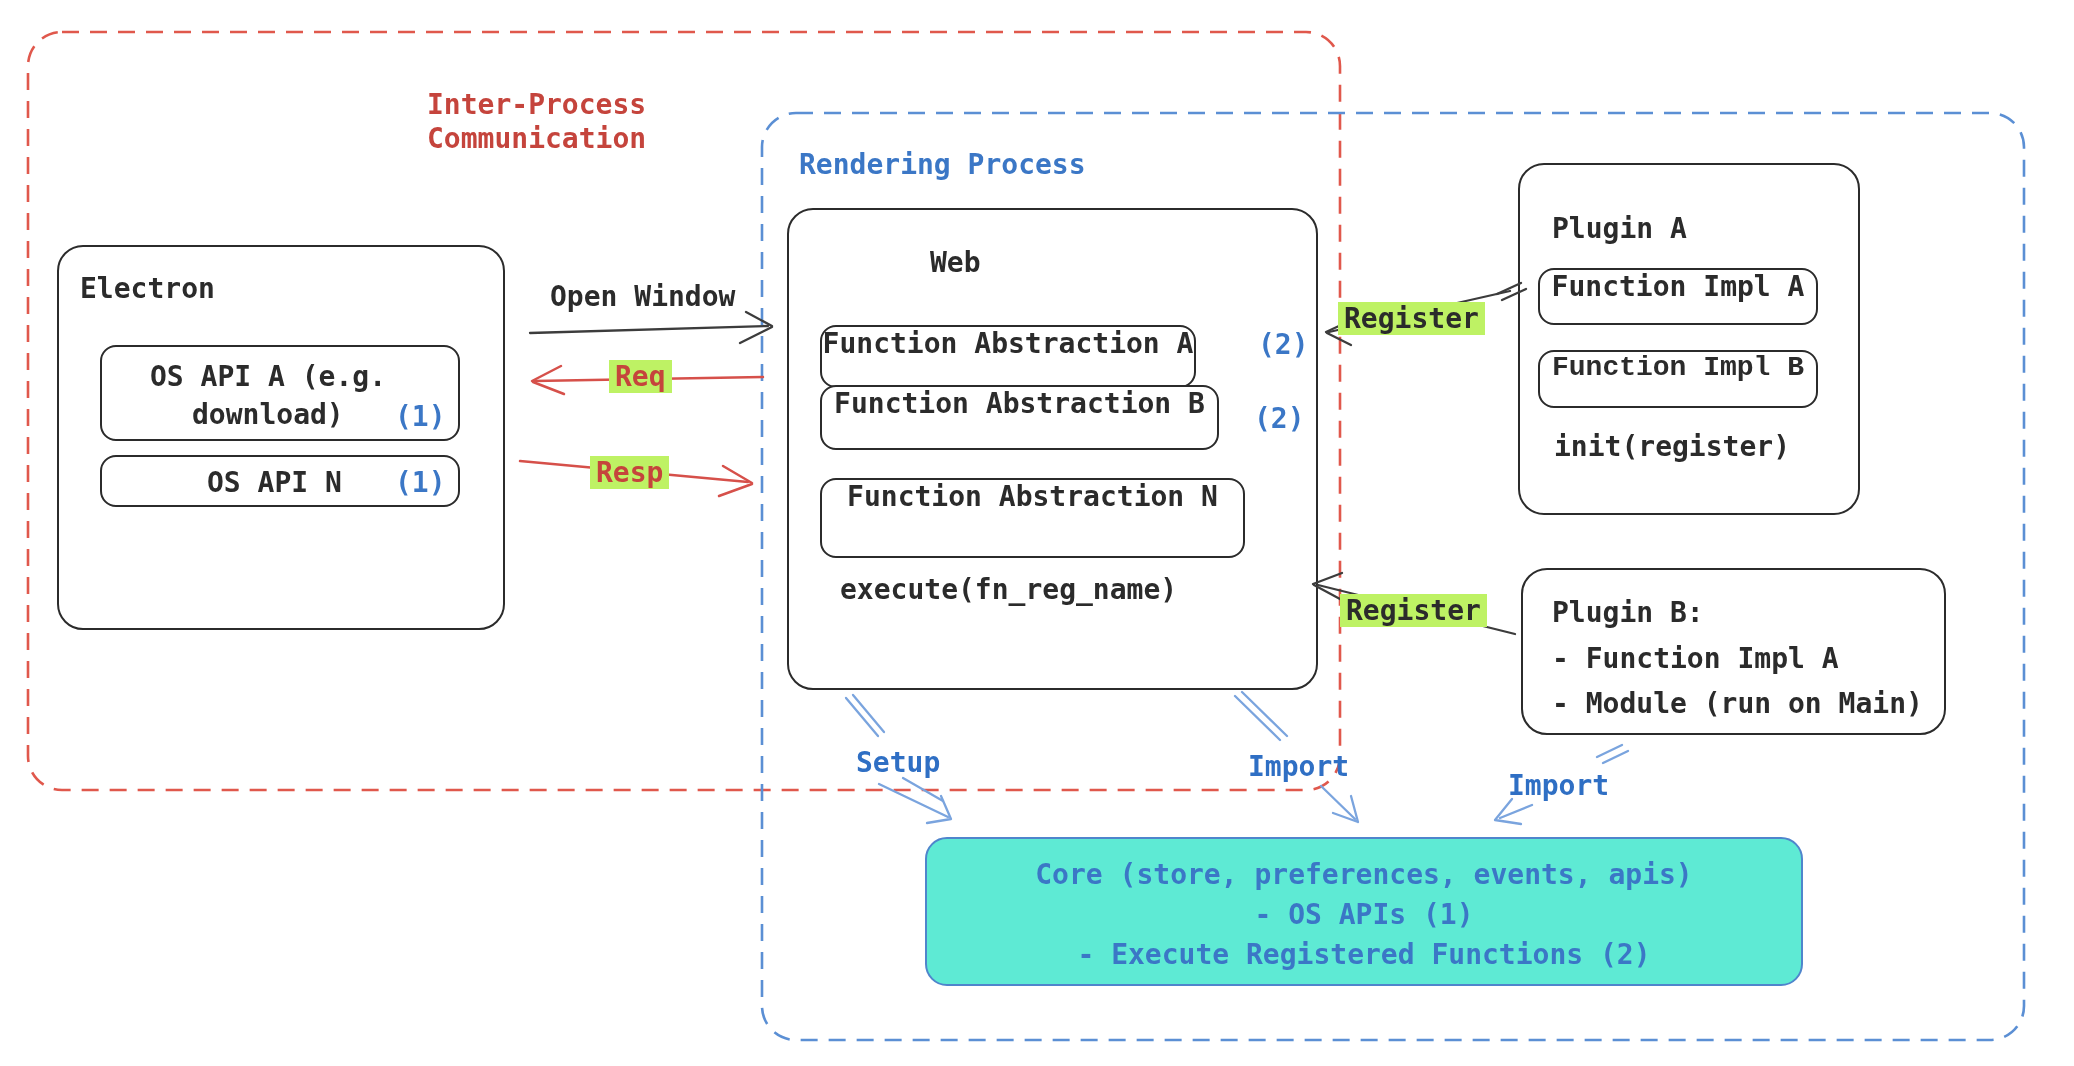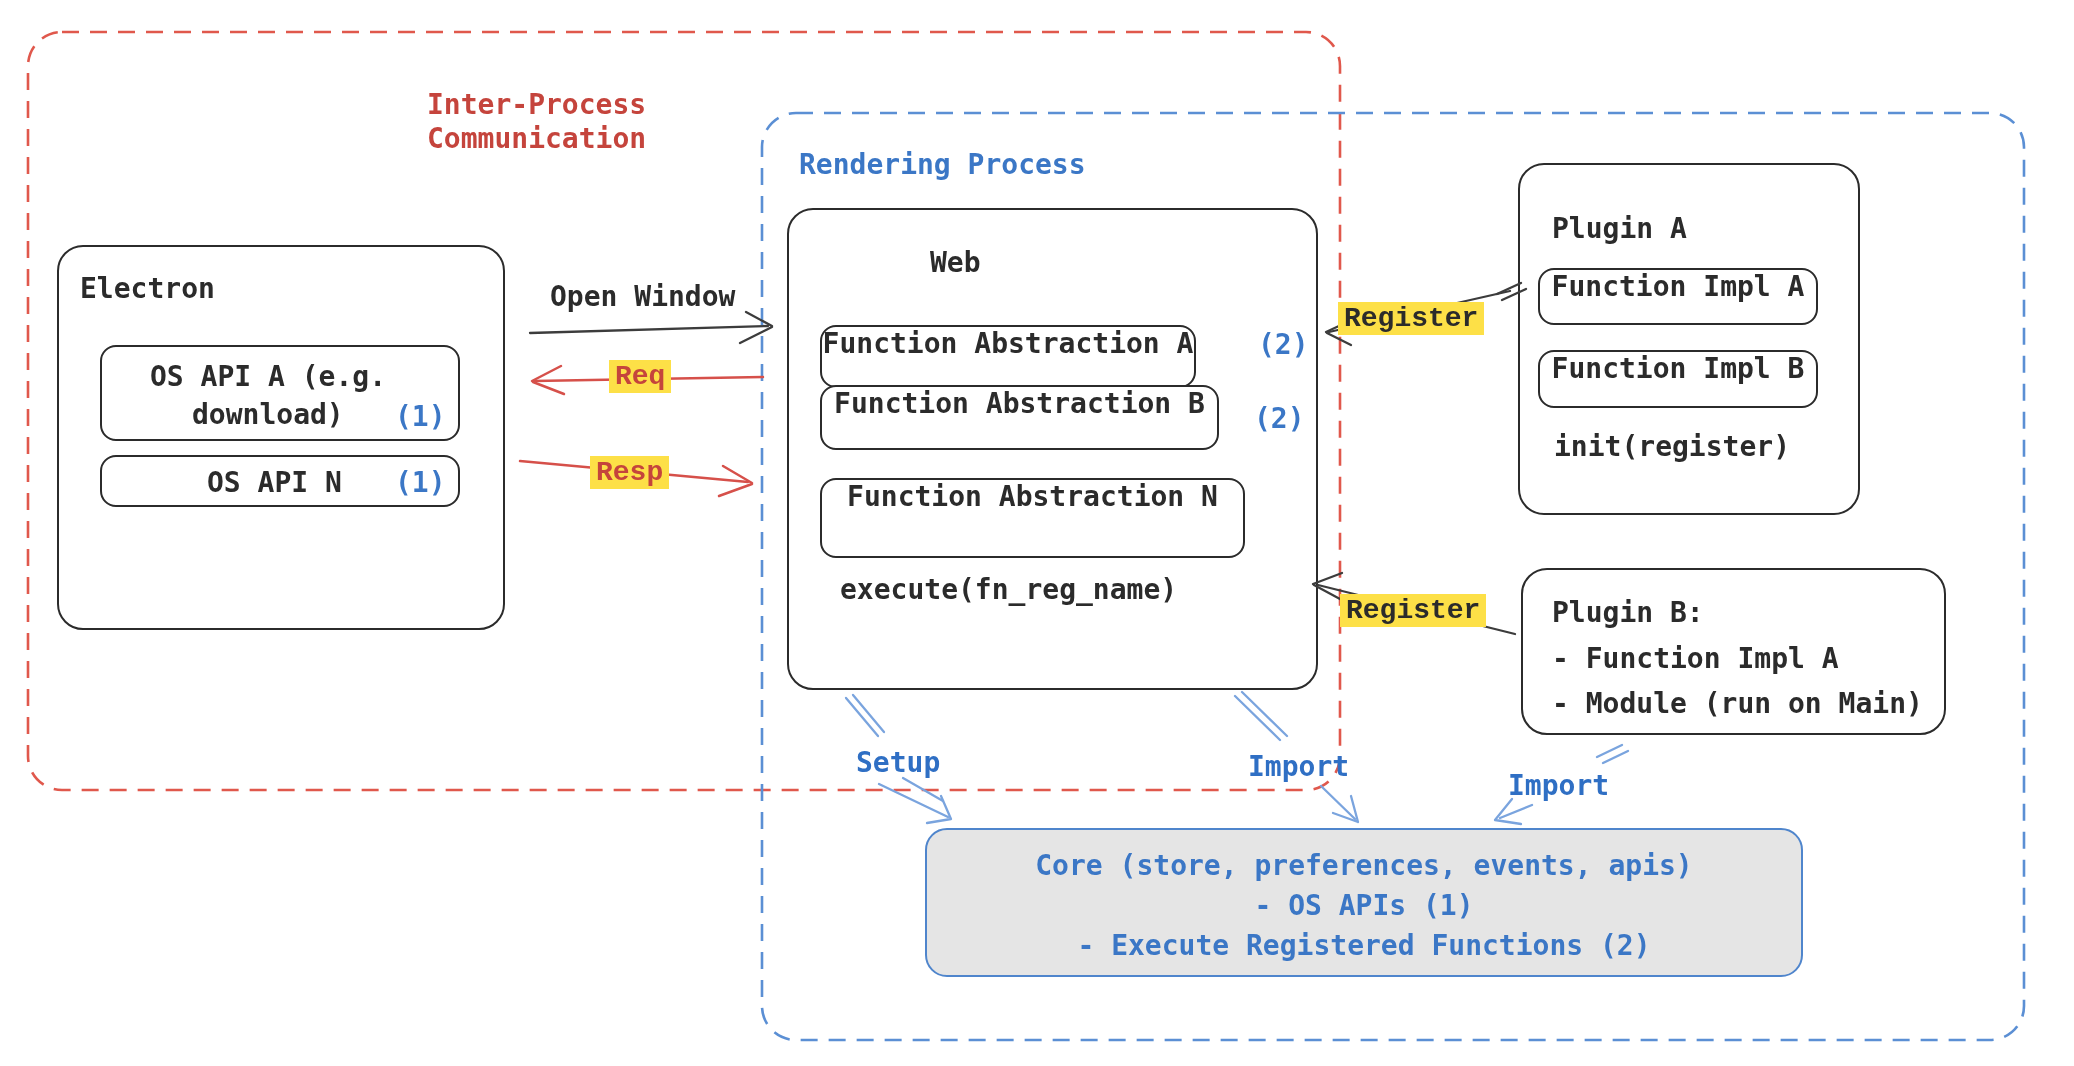--- a/index.html
+++ b/index.html
@@ -7,28 +7,28 @@
     position:relative;width:2074px;height:1066px;background:#ffffff;overflow:hidden;
     font-family:"DejaVu Sans Mono","Liberation Mono",monospace;
     font-weight:700;color:#2b2b2b;
   }
   .box{position:absolute;background:#ffffff;border:2.4px solid #2b2b2b;border-radius:26px;z-index:1;box-sizing:border-box;}
   .inner-box{position:absolute;background:#ffffff;border:2.2px solid #2b2b2b;border-radius:16px;z-index:2;box-sizing:border-box;display:flex;align-items:flex-start;justify-content:center;}
   .lbl{position:absolute;z-index:3;font-size:28px;line-height:33px;white-space:pre;}
   .lbl.black{color:#2b2b2b;}
   .lbl.red{color:#c5443c;}
   .lbl.blue{color:#2f6fc4;}
-  .lbl.bg{background:#fde047;padding:0 6px;font-family:Liberation Mono, monospace;}
+  .lbl.bg{background:#bef264;padding:0 6px;}
   .inner-box .txt{font-size:28px;color:#2b2b2b;white-space:pre;}
   svg.overlay{position:absolute;left:0;top:0;z-index:2;pointer-events:none;}
   svg.underlay{position:absolute;left:0;top:0;z-index:0;pointer-events:none;}
   .core-box{
-    position:absolute;z-index:1;background:#e5e5e5;border:2.2px solid #4f85cc;border-radius:22px;
+    position:absolute;z-index:1;background:#5eead4;border:2.2px solid #4f85cc;border-radius:22px;
     box-sizing:border-box;display:flex;flex-direction:column;align-items:center;
-    padding-top:16px;color:#3b77c6;font-size:28px;line-height:40px;text-align:center;
+    padding-top:16px;color:#3b77c6;font-size:28px;line-height:40px;text-align:center;margin-top:9px;
   }
 </style>
 </head>
 <body>
 
 <div id="canvas">
 
   <svg class="underlay" width="2074" height="1066" viewBox="0 0 2074 1066">
     <rect x="28" y="32" width="1312" height="758" rx="34" fill="none" stroke="#e0584c" stroke-width="2.6" stroke-dasharray="17 11"></rect>
     <rect x="762" y="113" width="1262" height="927" rx="34" fill="none" stroke="#5b8fd4" stroke-width="2.6" stroke-dasharray="17 11"></rect>
@@ -67,21 +67,21 @@
     <span class="txt">Function Abstraction N</span>
   </div>
 
   <div class="lbl black" style="left:840px;top:573px;text-align:center;">execute(fn_reg_name)</div>
 
   <div class="box" style="left:1518px;top:163px;width:342px;height:352px;"></div>
   <div class="lbl black" style="left:1552px;top:212px;">Plugin A</div>
   <div class="inner-box" style="left:1538px;top:268px;width:280px;height:57px;">
     <span class="txt">Function Impl A</span>
   </div>
-  <div class="inner-box" style="left:1538px;top:350px;width:280px;height:58px;">
+  <div class="inner-box" style="left:1538px;top:350px;width:280px;height:58px;font-family:Liberation Mono, monospace;">
     <span class="txt">Function Impl B</span>
   </div>
   <div class="lbl black" style="left:1554px;top:430px;">init(register)</div>
 
   <div class="box" style="left:1521px;top:568px;width:425px;height:167px;"></div>
   <div class="lbl black" style="left:1552px;top:596px;">Plugin B:</div>
   <div class="lbl black" style="left:1552px;top:687px;">- Module (run on Main)</div>
   <div class="lbl black" style="left:1552px;top:642px;">- Function Impl A</div>
 
   <div class="core-box" style="left:925px;top:828px;width:878px;height:149px;">

